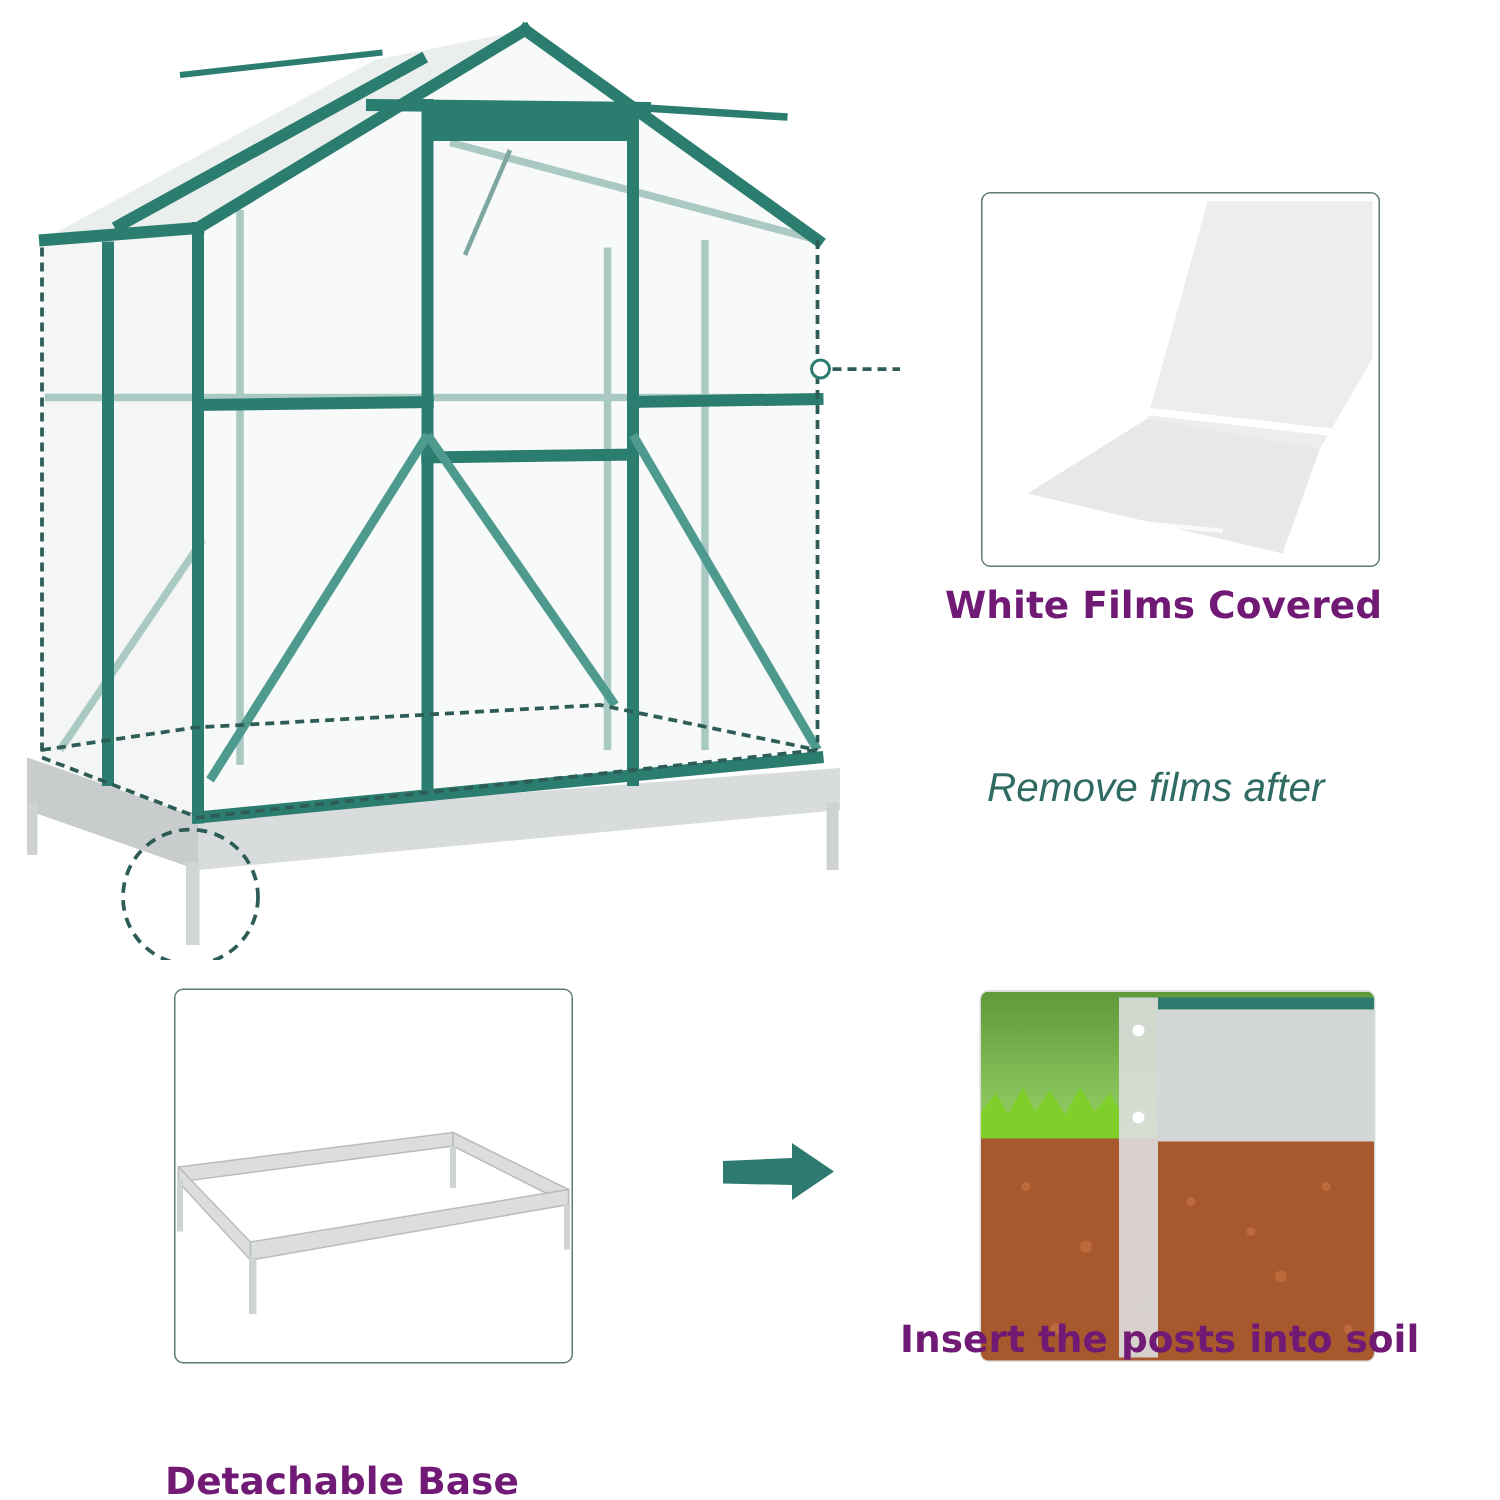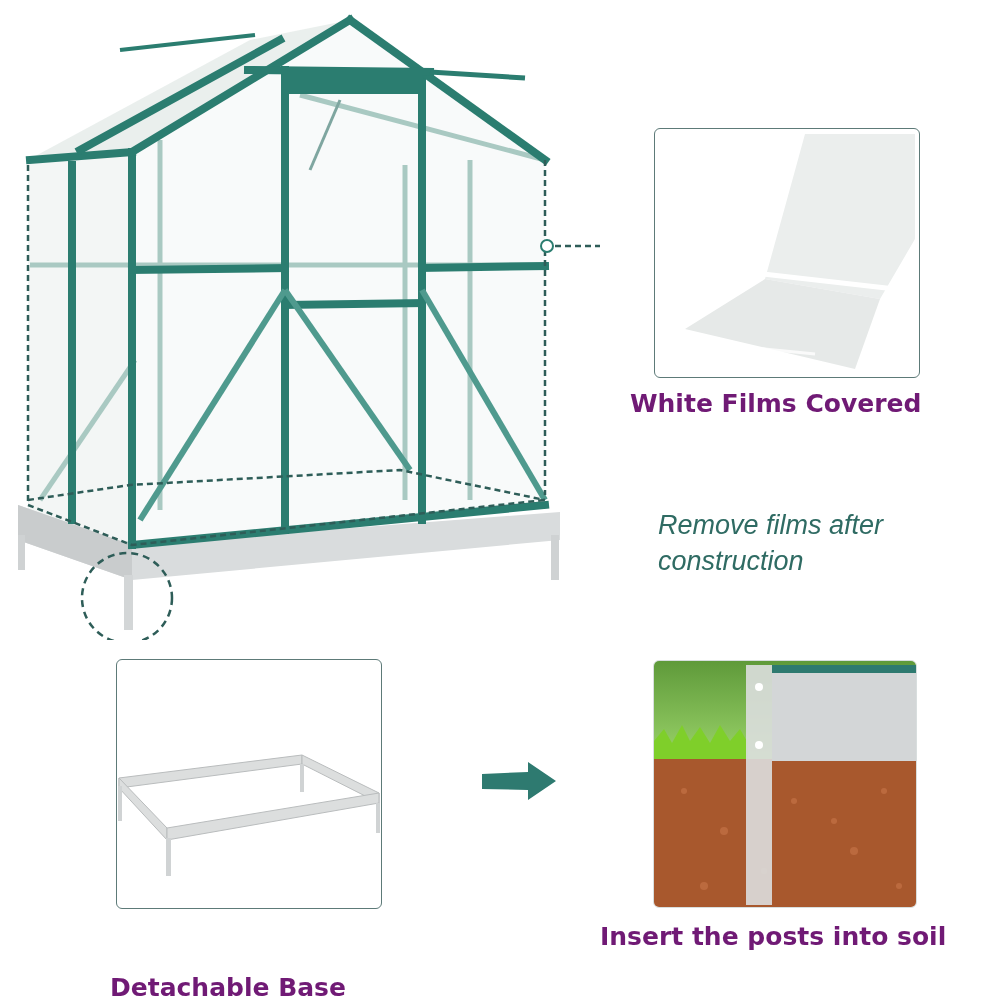--- a/index.html
+++ b/index.html
@@ -79,21 +79,20 @@
     <path d="M110,150 L225,170 L200,240 L30,200 Z" fill="#e6e9e8"></path>
     <path d="M108,145 L240,160" stroke="#fff" stroke-width="5"></path>
     <path d="M60,215 L160,225" stroke="#fff" stroke-width="3" opacity="0.8"></path>
   </svg>
 </div>
 <div class="caption" style="left:630px;top:386px;width:310px;font-size:25px;line-height:36px;">
   <div>White Films Covered</div>
 </div>
 <div class="italic-note" style="left:658px;top:471px;width:300px;margin-top:36px;">
   <div>Remove films after</div>
-  <div>construction</div>
 </div>
 
 <div class="panel" style="left:116px;top:659px;width:266px;height:250px;">
   <svg width="266" height="250" viewBox="0 0 266 250">
     <g fill="#dcdede" stroke="#b9bcbd" stroke-width="1">
       <polygon points="2,118 185,95 185,104 2,128"></polygon>
       <polygon points="185,95 262,133 262,143 185,104"></polygon>
       <polygon points="2,118 50,168 50,180 2,128"></polygon>
       <polygon points="50,168 262,133 262,143 50,180"></polygon>
     </g>
@@ -135,15 +134,15 @@
         <circle cx="180" cy="160" r="3"></circle>
         <circle cx="245" cy="225" r="3"></circle>
     </g>
     <rect x="118" y="4" width="146" height="8" fill="#2e7a70"></rect>
     <rect x="118" y="12" width="146" height="88" fill="#d3d6d7"></rect>
     <rect x="92" y="4" width="26" height="240" fill="#dcdede" opacity="0.9"></rect>
     <circle cx="105" cy="26" r="4" fill="#fff"></circle>
     <circle cx="105" cy="84" r="4" fill="#fff"></circle>
   </svg>
 </div>
-<div class="caption" style="left:600px;top:919px;width:370px;font-size:25px;line-height:36px;">
+<div class="caption" style="left:600px;top:875px;width:370px;font-size:25px;line-height:36px;">
   <div>Insert the posts into soil</div>
 </div>
 
 </body></html>

